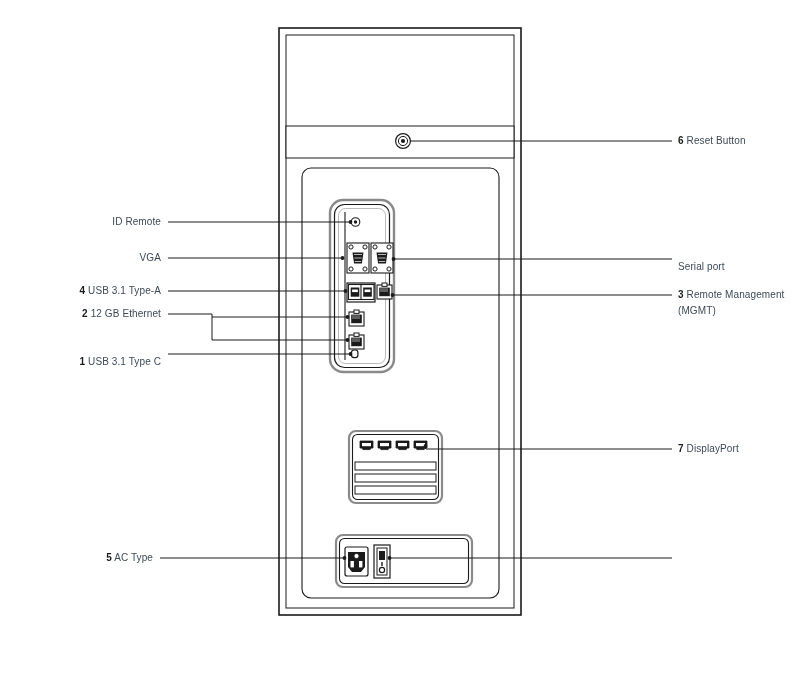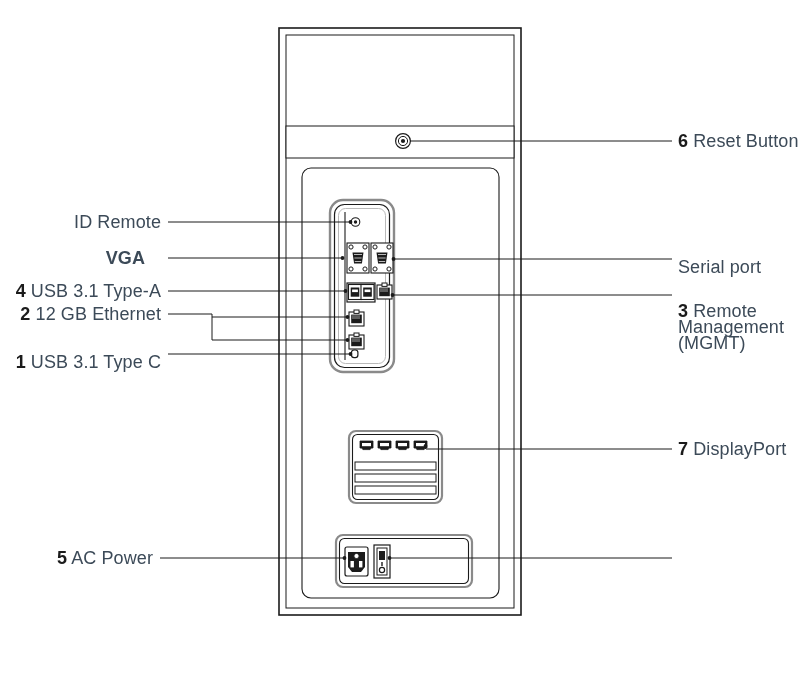--- a/index.html
+++ b/index.html
@@ -3,27 +3,27 @@
 <meta charset="utf-8">
 <style>
   html,body{margin:0;padding:0;background:#ffffff;}
   body{width:811px;height:699px;position:relative;overflow:hidden;
        font-family:"Liberation Sans","DejaVu Sans",sans-serif;}
 
   #stage{position:absolute;left:0;top:0;width:811px;height:699px;}
 
   svg{position:absolute;left:0;top:0;width:811px;height:699px;}
 
-  .lbl{position:absolute;white-space:nowrap;font-size:18px;color:#3c4a58;
+  .lbl{position:absolute;white-space:nowrap;font-size:10px;color:#3c4a58;
        letter-spacing:.1px;line-height:16px;}
   .lbl .num{font-weight:bold;color:#1b1b1b;}
   .lbl-left{text-align:right;}
   .lbl-right{text-align:left;}
   .lbl .txt{color:#3c4a58;}
-  .multi{white-space:normal;width:110px;margin-top:16px;}
+  .multi{white-space:normal;width:110px;}
 </style>
 </head>
 <body>
 
 <div id="stage">
 
 <svg viewBox="0 0 811 699">
   <defs>
     <g id="vga-conn">
       <rect x="0" y="0" width="22" height="30" fill="#ffffff" stroke="#1b1b1b" stroke-width="1.1"></rect>
@@ -202,21 +202,21 @@
     <line x1="390" y1="558" x2="672" y2="558"></line>
     <circle cx="389.5" cy="558" r="1.9" fill="#1b1b1b" stroke="none"></circle>
   </g>
 </svg>
 
 <div class="lbl lbl-left" style="right:650px;top:214px;">
   <span class="num"></span>
   <span class="txt">ID Remote</span>
 </div>
 
-<div class="lbl lbl-left" style="right:666px;top:250px;font-weight:bold;">
+<div class="lbl lbl-left" style="right:650px;top:250px;">
   <span class="num"></span>
   <span class="txt">VGA</span>
 </div>
 
 <div class="lbl lbl-left" style="right:650px;top:283px;margin-left:40px;">
   <span class="num">4</span>
   <span class="txt">USB 3.1 Type-A</span>
 </div>
 
 <div class="lbl lbl-left" style="right:650px;top:306px;">
@@ -224,21 +224,21 @@
   <span class="txt">12 GB Ethernet</span>
 </div>
 
 <div class="lbl lbl-left" style="right:650px;top:346px;margin-top:8px;">
   <span class="num">1</span>
   <span class="txt">USB 3.1 Type C</span>
 </div>
 
 <div class="lbl lbl-left" style="right:658px;top:550px;">
   <span class="num">5</span>
-  <span class="txt">AC Power</span>
+  <span class="txt">AC Type</span>
 </div>
 
 <div class="lbl lbl-right" style="left:678px;top:133px;">
   <span class="num">6</span>
   <span class="txt">Reset Button</span>
 </div>
 
 <div class="lbl lbl-right" style="left:678px;top:251px;margin-top:8px;">
   <span class="num"></span>
   <span class="txt">Serial port</span>

